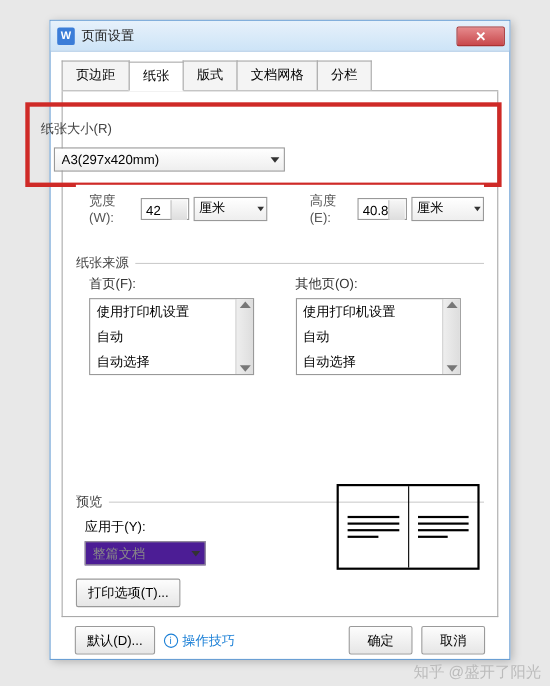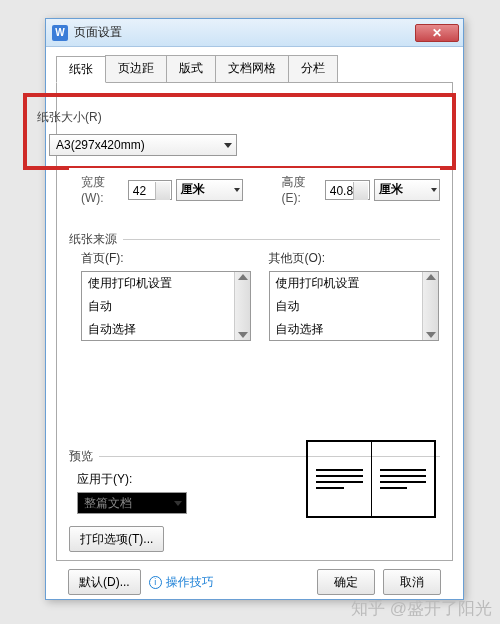--- a/index.html
+++ b/index.html
@@ -19,72 +19,72 @@
     .group-label.line::after { content:""; flex:1; border-top:1px solid #ccc; }
     .highlight-box { border: 4px solid #cf2a27; padding: 8px 10px 10px 10px; margin: 0 -16px 4px -46px; }
     .dropdown { display:inline-flex; align-items:center; width: 170px; height: 22px; border: 1px solid #999; background: linear-gradient(to bottom,#fff,#eee); padding: 0 4px 0 6px; cursor: pointer; }
     .dropdown .dd-text { flex:1; white-space:nowrap; overflow:hidden; text-overflow:ellipsis; }
     .dropdown .dd-arrow { border-left:4px solid transparent; border-right:4px solid transparent; border-top:5px solid #333; }
     .wh-row { display:flex; gap: 20px; padding-left: 12px; position: relative; align-items: flex-end; }
     .wh-cell { display:flex; align-items:center; gap:4px; }
     .wh-label { color:#555; }
     .spin { width: 46px; height:20px; border:1px solid #999; background:#fff; padding:0 16px 0 4px; position:relative; display:inline-block; line-height:20px; }
     .spin::after { content:""; position:absolute; right:1px; top:1px; width:14px; height:18px; background:linear-gradient(to bottom,#f6f6f6,#ddd); border-left:1px solid #bbb;}
-    .unit-dd { width: 72px; height:22px; border:1px solid #999; background:linear-gradient(to bottom,#fff,#eee); display:inline-flex; align-items:center; padding:0 2px 0 4px;font-weight:bold; }
+    .unit-dd { width: 72px; height:22px; border:1px solid #999; background:linear-gradient(to bottom,#fff,#eee); display:inline-flex; align-items:center; padding:0 2px 0 4px; }
     .unit-dd::after { content:""; border-left:3px solid transparent; border-right:3px solid transparent; border-top:4px solid #333; margin-left:auto; }
     .source-row { display:flex; gap: 16px; padding-left: 12px; }
     .source-col { flex:1; }
     .source-label { margin-bottom:4px; color:#333; }
-    .listbox { width: 170px; height: 70px; border:1px solid #999; background:#fff; position:relative; }
+    .listbox { width: 150px; height: 70px; border:1px solid #999; background:#fff; position:relative; }
     .listbox .scroll { position:absolute; right:0; top:0; bottom:0; width:16px; background:linear-gradient(to right,#eee,#ddd); border-left:1px solid #ccc;}
     .listbox .scroll::before{content:"";position:absolute;top:2px;left:3px;width:0;height:0;border-left:5px solid transparent;border-right:5px solid transparent;border-bottom:6px solid #777;}
     .listbox .scroll::after{content:"";position:absolute;bottom:2px;left:3px;width:0;height:0;border-left:5px solid transparent;border-right:5px solid transparent;border-top:6px solid #777;}
     .listbox .item { padding: 3px 6px; }
     .preview-sec { position:absolute; left:12px; right:12px; bottom: 46px; }
     .apply-row { display:flex; align-items:center; gap:6px; padding-left:8px; margin-top:6px;}
     .book-preview { position:absolute; right: 4px; bottom: -4px; width: 130px; height: 78px; border:2px solid #000; display:flex; }
     .book-page { flex:1; display:flex; flex-direction:column; justify-content:center; padding:6px 8px; gap:4px;}
     .book-page:first-child { border-right:1px solid #000;}
     .book-page .bl { height:2px; background:#000;}
     .book-page .bl.short { width:60%; }
     .print-opts { position:absolute; left:12px; bottom:8px; }
     .btn { height: 26px; padding: 0 16px; border:1px solid #9a9a9a; background:linear-gradient(to bottom,#fdfdfd,#e6e6e6); cursor:pointer; display:inline-flex; align-items:center; border-radius:2px;}
     .btn.small { height:24px; padding: 12px 10px;}
     .footer { display:flex; align-items:center; gap: 8px; padding: 8px 12px 0 12px; }
     .tips { color:#1a7fd6; display:flex; align-items:center; gap:4px; cursor:pointer; }
     .tips-icon { width:13px; height:13px; border:1px solid #1a7fd6; border-radius:50%; display:flex; align-items:center; justify-content:center; font-size:9px; color:#1a7fd6;}
     .footer .spacer { flex:1; }
     .wh-overlay { position:absolute; left:0; right:0; top:-6px; height:30px; background:#fff; }
-    .watermark { position:absolute; right:8px; bottom:4px; color:#bbb; font-size:17px; }
+    .watermark { position:absolute; right:8px; bottom:4px; color:#bbb; font-size:14px; }
   </style>
 </head>
 <body>
 
 <div class="dialog">
   <div class="titlebar">
     <div class="title-icon">W</div>
     <div class="title-text">页面设置</div>
     <div class="close-btn">
       <span>✕</span>
     </div>
   </div>
   <div class="client">
     <div class="tabs">
+      <div class="tab">页边距</div>
       <div class="tab active">纸张</div>
-      <div class="tab">页边距</div>
       <div class="tab">版式</div>
       <div class="tab">文档网格</div>
       <div class="tab">分栏</div>
     </div>
     <div class="panel">
 
       <div class="highlight-box">
         <div class="group-label">纸张大小(R)</div>
         <div style="padding:6px 0 0 12px;">
-          <div class="dropdown" style="width:188px;">
+          <div class="dropdown" style="width:210px;">
             <span class="dd-text">A3(297x420mm)</span>
             <span class="dd-arrow"></span>
           </div>
         </div>
       </div>
 
       <div class="wh-row">
         <div class="wh-overlay"></div>
         <div class="wh-cell" style="z-index:1;">
           <span class="wh-label">宽度(W):</span>
@@ -127,21 +127,21 @@
       </div>
 
       <div class="preview-sec">
         <div class="group-label line">
             <span>预览</span>
           </div>
         <div class="apply-row">
           <span>应用于(Y):</span>
         </div>
         <div class="apply-row" style="margin-top:4px;">
-          <div class="dropdown" style="width:110px;background:#000000;color:#888;">
+          <div class="dropdown" style="width:110px;background:#4c1d95;color:#888;">
             <span class="dd-text">整篇文档</span>
             <span class="dd-arrow"></span>
           </div>
         </div>
         <div class="book-preview">
           <div class="book-page">
               <div class="bl"></div>
               <div class="bl"></div>
               <div class="bl"></div>
               <div class="bl short"></div>

